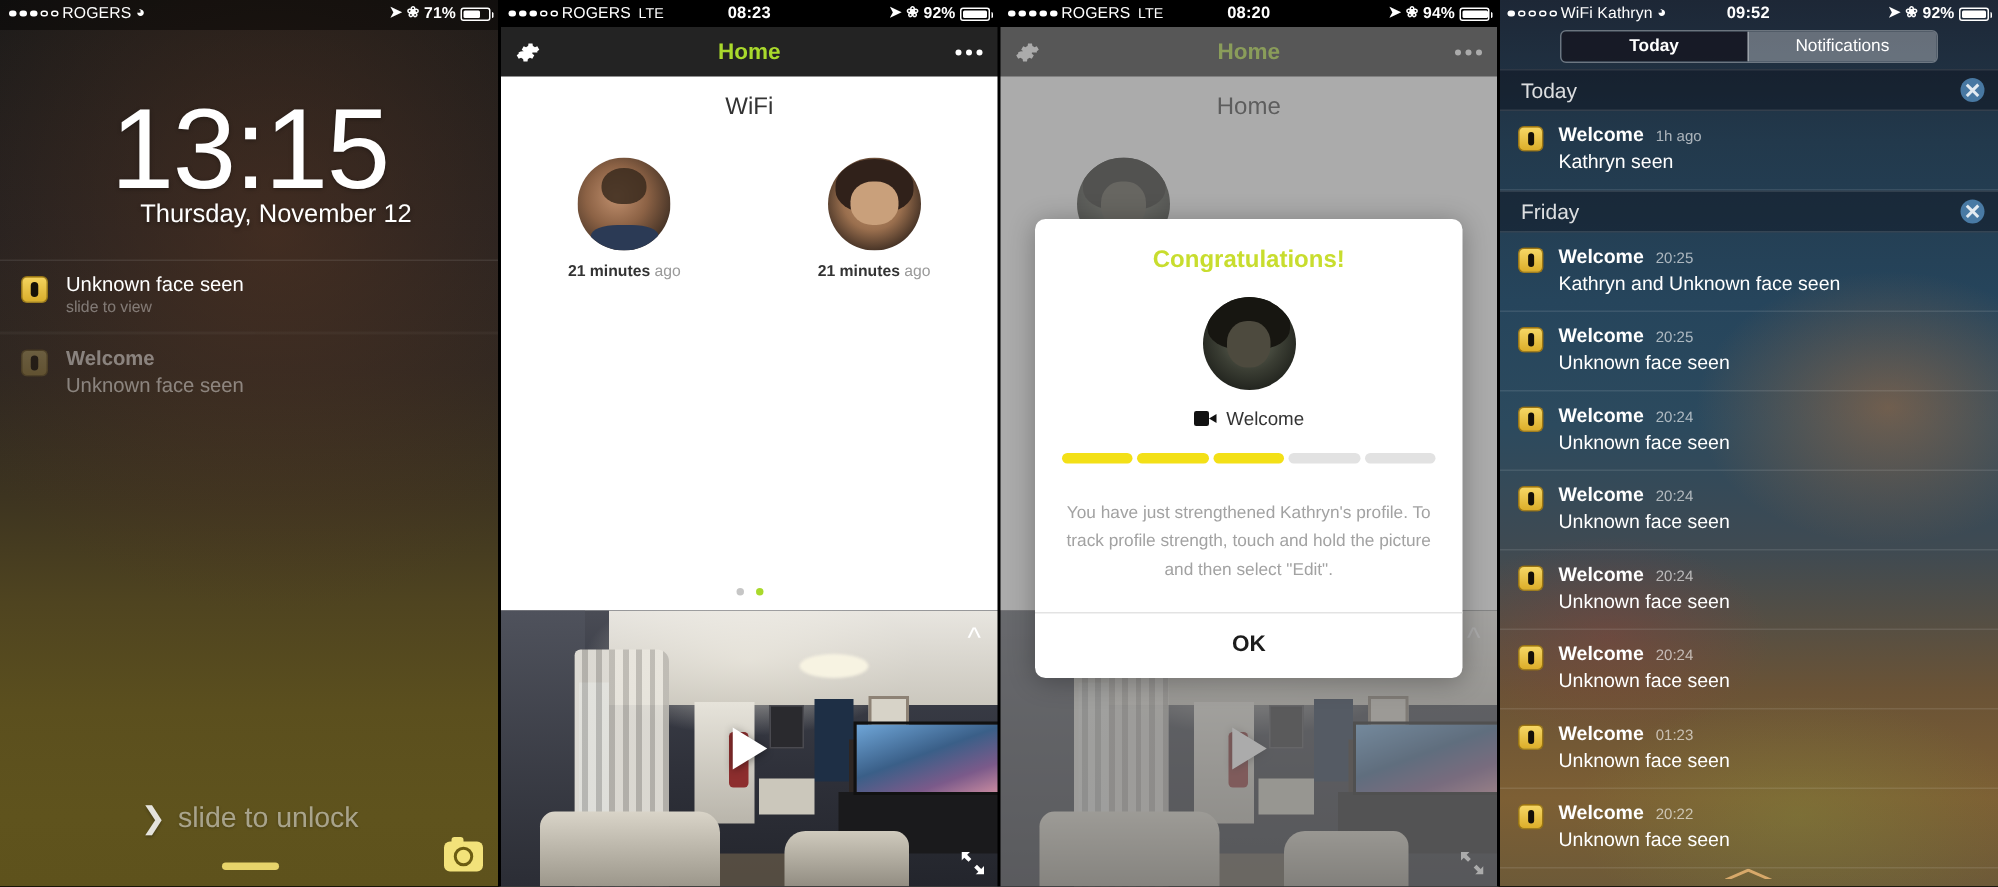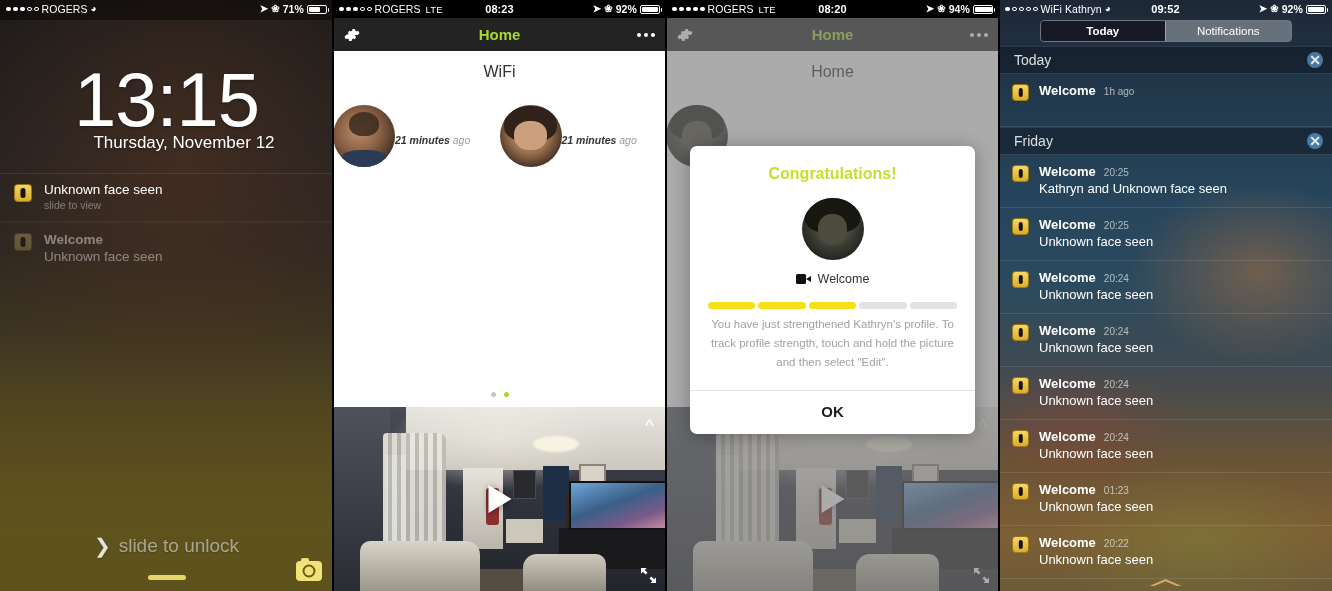--- a/index.html
+++ b/index.html
@@ -84,21 +84,21 @@
   .dots3 { margin-left:auto; display:flex; gap:3px; z-index:2; }
   .dots3 span { width:4px; height:4px; border-radius:50%; background:#fff; }
 
   
   .p2 { background:#fff; }
   .p2-body { position:absolute; top:51px; left:0; right:0; bottom:184px;
     background:#fff; }
   .section-title { text-align:center; font-size:16px; color:#333; padding-top:12px;
     font-weight:400; }
   .face-row { display:flex; padding:24px 0 0 0; }
-  .face-cell { width:50%; display:flex; flex-direction:row; align-items:center;font-style:italic; }
+  .face-cell { width:50%; display:flex; flex-direction:column; align-items:center; }
   .face-av { width:62px; height:62px; border-radius:50%; overflow:hidden;
     position:relative; }
   .face-cap { margin-top:8px; font-size:10.5px; color:#9a9a9a; }
   .face-cap b { color:#333; font-weight:700; }
   .pager { position:absolute; bottom:10px; left:0; right:0; display:flex;
     justify-content:center; gap:8px; }
   .pager i { width:5px; height:5px; border-radius:50%; background:#c6c6c6; display:block; }
   .pager i.on { background:#a9d92c; }
   .video { position:absolute; left:0; right:0; bottom:0; height:184px;
     overflow:hidden; background:#1b1d24; }
@@ -168,21 +168,21 @@
     gap:7px; margin-top:12px; font-size:12.5px; color:#333; }
   .vidicon { width:15px; height:10px; position:relative; display:inline-block; }
   .vidicon::before { content:""; position:absolute; left:0; top:0; width:10px;
     height:10px; border-radius:1.5px; background:#111; }
   .vidicon::after { content:""; position:absolute; right:0; top:1.5px; width:0;
     height:0; border-top:3.5px solid transparent; border-bottom:3.5px solid transparent;
     border-right:5px solid #111; }
   .strength { display:flex; gap:3px; margin:16px 18px 0; }
   .strength i { flex:1; height:7px; border-radius:3.5px; background:#e2e2e2; display:block; }
   .strength i.on { background:#f3e017; }
-  .modal-msg { padding:6px 17px 18px; text-align:center; font-size:11.5px;
+  .modal-msg { padding:24px 17px 18px; text-align:center; font-size:11.5px;
     line-height:1.65; color:#a2a2a2; }
   .modal-sep { height:1px; background:#e3e3e3; }
   .modal-ok { text-align:center; padding:12px 0 14px; font-size:15px;
     font-weight:700; color:#1c1c1c; cursor:pointer; }
 
   
   .av-face { position:absolute; inset:0; }
   .av-m { background:radial-gradient(60% 60% at 42% 42%, #c08f6d 0%, #8c6245 55%, #4a3628 100%); }
   .av-m::before { content:""; position:absolute; left:26%; top:12%; width:48%;
     height:38%; border-radius:50% 50% 45% 45%; background:#3a2a1d; opacity:.85; }
@@ -534,20 +534,21 @@
 
       <div class="nc-head">
         <span>Today</span>
         <span class="nc-x">✕</span>
       </div>
       <div class="nc-row">
         <span class="nc-ic">
             <i></i>
           </span>
         <div><span class="nc-t">Welcome</span><span class="nc-time">1h ago</span></div>
+        <div class="nc-b">Kathryn seen</div>
       </div>
 
       <div class="nc-head">
         <span>Friday</span>
         <span class="nc-x">✕</span>
       </div>
 
       <div class="nc-row">
         <span class="nc-ic">
             <i></i>

